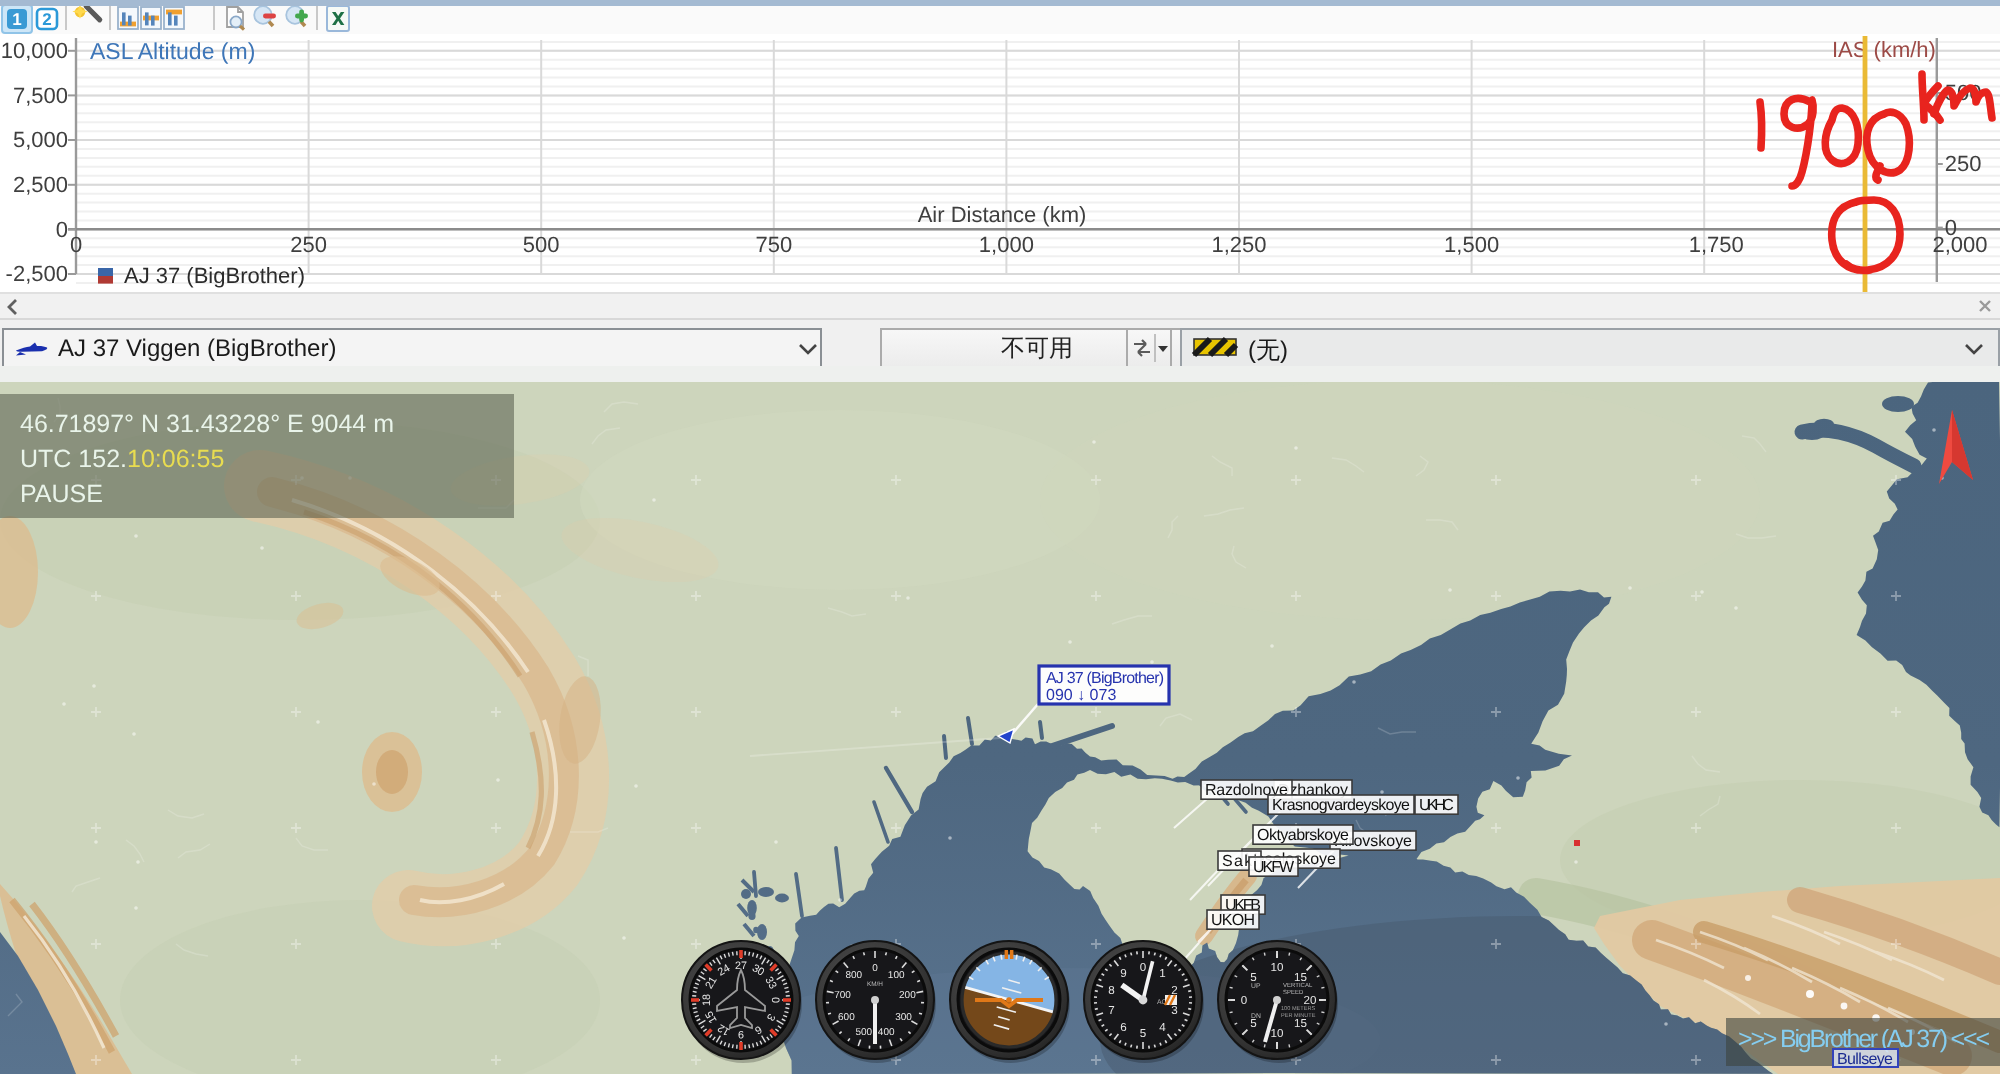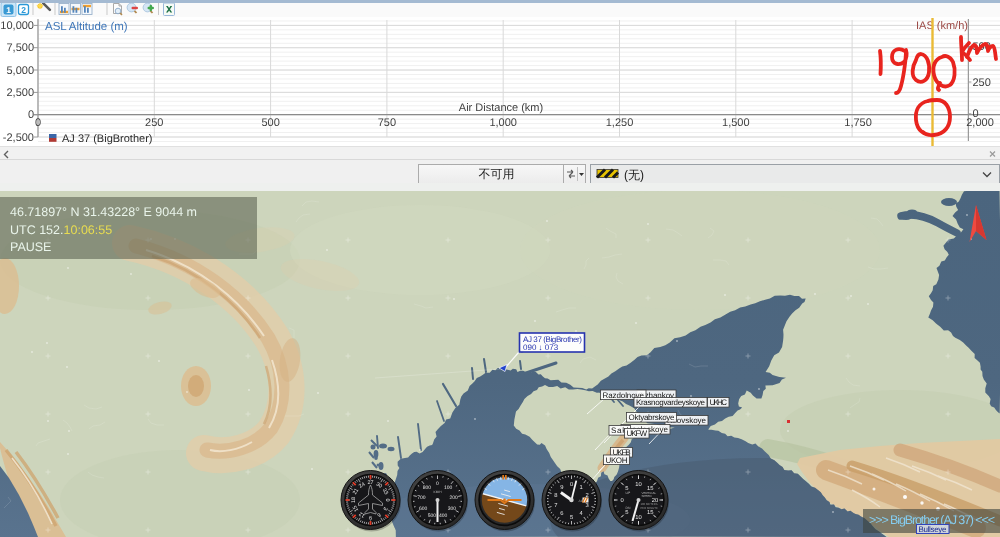--- a/index.html
+++ b/index.html
@@ -137,21 +137,29 @@
 <path d="M969,43 C965,47 963,50 962,52 C965,54 968,57 970,60" fill="none" stroke="#e8241e" stroke-width="3.8" stroke-linecap="round" stroke-linejoin="round"></path>
 <path d="M967,57 C969,51 972,46 974,45 C976,45 977,49 977,53 C979,49 982,45 985,44 C987,44 988,47 988,51 C989,48 991,46 993,46 C995,47 995,53 996,59" fill="none" stroke="#e8241e" stroke-width="3.8" stroke-linecap="round" stroke-linejoin="round"></path>
 <path d="M928,101 C919,103 915,110 916,120 C917,130 924,136 934,135 C944,134 950,127 950,117 C950,107 945,100 937,100 C934,100 930,100 928,101 M923,132 C925,134 930,136 935,135" fill="none" stroke="#e8241e" stroke-width="3.8" stroke-linecap="round" stroke-linejoin="round"></path>
 </svg>
 <div style="position:absolute;left:0;top:146px;width:1000px;height:13px;background:#f1f1f1;border-top:1px solid #e0e0e0">
 <svg width="1000" height="13">
       <path d="M8,3 L4.5,6.5 L8,10" fill="none" stroke="#606060" stroke-width="1.4"></path>
 <path d="M990,3.5 l5,5 M995,3.5 l-5,5" stroke="#9a9a9a" stroke-width="1.2"></path>
     </svg></div>
 <div style="position:absolute;left:0;top:159px;width:1000px;height:32px;background:#f0f0f0;border-top:1px solid #d8d8d8;box-sizing:border-box">
-<div style="position:absolute;left:418px;top:4px;width:157px;height:20px;background:linear-gradient(#f7f7f7,#ececec);border:1px solid #ababab;box-sizing:border-box;text-align:center;font:12px 'Liberation Sans',sans-serif;color:#222;line-height:18px">不可用</div>
+<div style="position:absolute;left:1px;top:4px;width:410px;height:20px;background:#f4f4f4;border:1px solid #8a8f94;box-sizing:border-box">
+<svg width="408" height="18" style="position:absolute;left:0;top:0">
+<path d="M6,10.2 C9,9.0 11,8.4 13,8.2 L15.5,6.2 L16.5,8.0 C18.5,7.9 20.5,8.2 21.5,8.8 C22,9.3 21,10.2 19,10.6 L9,10.9 C7,10.9 6,10.6 6,10.2 Z" fill="#1a2fae"></path>
+<path d="M8,11 L6,12.8 L11,12.2 Z" fill="#1a2fae"></path>
+<path d="M398,7.5 L402,11.5 L406,7.5" fill="none" stroke="#444" stroke-width="1.3"></path>
+</svg>
+<span style="position:absolute;left:27px;top:2px;font:12px 'Liberation Sans',sans-serif;color:#1a1a1a">AJ 37 Viggen (BigBrother)</span>
+</div>
+<div style="position:absolute;left:440px;top:4px;width:157px;height:20px;background:linear-gradient(#f7f7f7,#ececec);border:1px solid #ababab;box-sizing:border-box;text-align:center;font:12px 'Liberation Sans',sans-serif;color:#222;line-height:18px">不可用</div>
 <div style="position:absolute;left:563px;top:4px;width:23px;height:20px;background:linear-gradient(#f7f7f7,#ececec);border:1px solid #ababab;box-sizing:border-box">
 <svg width="21" height="18">
         <path d="M3,7 h6 M9,7 l-2,-2 M9,7 l-2,2 M11,11 h-6 M5,11 l2,-2 M5,11 l2,2" stroke="#5a5a5a" stroke-width="1.1" fill="none"></path>
 <line x1="13.5" y1="2" x2="13.5" y2="16" stroke="#c0c0c0" stroke-width="1"></line>
 <path d="M15,8 L17.5,11 L20,8 Z" fill="#333"></path>
       </svg></div>
 <div style="position:absolute;left:590px;top:4px;width:410px;height:20px;background:#e9eaea;border:1px solid #9aa0a6;box-sizing:border-box">
 <svg width="405" height="18" style="position:absolute;left:0;top:0">
 <rect x="6" y="4.5" width="21" height="8" fill="#e8c400" stroke="#333" stroke-width="0.8"></rect>
 <path d="M6,12.5 L14,4.5 M14,12.5 L22,4.5 M22,12.5 L27,7.5" stroke="#1a1a1a" stroke-width="3"></path>

